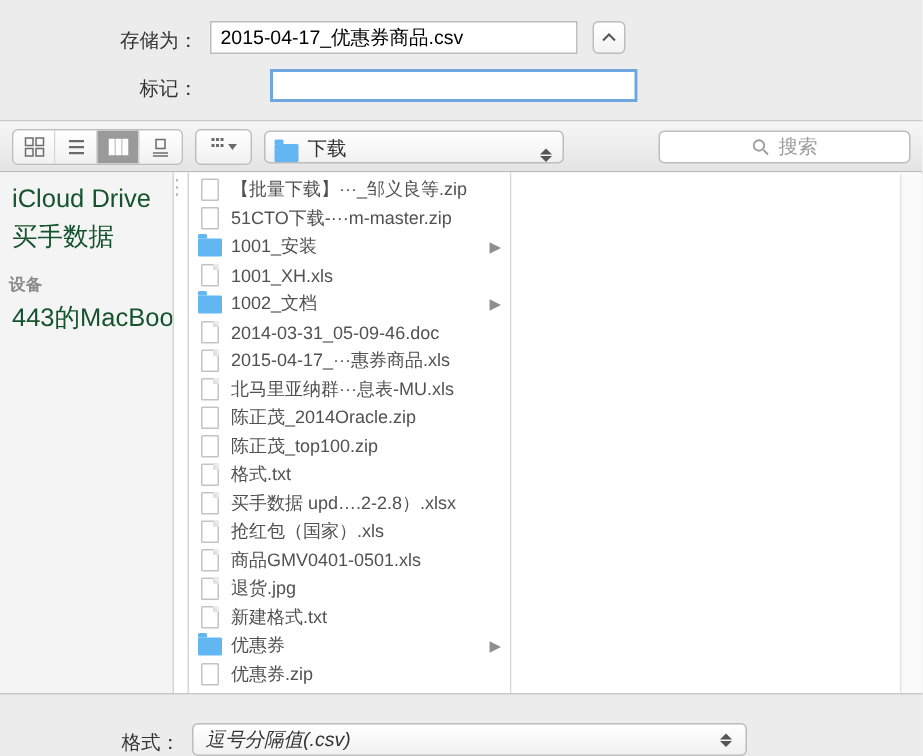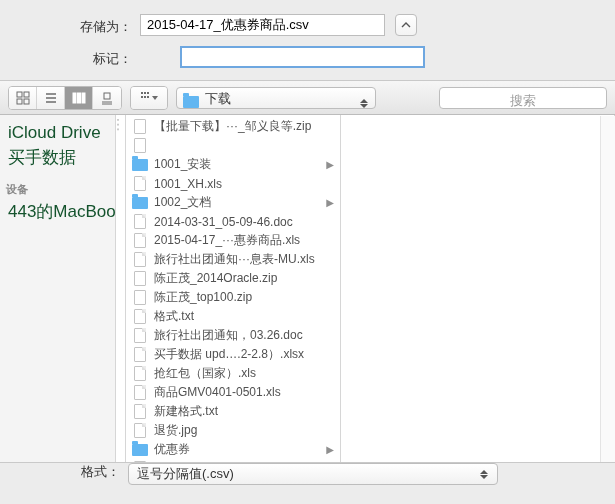--- a/index.html
+++ b/index.html
@@ -20,21 +20,21 @@
 .view-btn { width: 28px; height: 22px; display: flex; align-items: center; justify-content: center; border-right: 1px solid #d4d4d4; background: linear-gradient(#fff,#f1f1f1); cursor: pointer; }
 .view-btn:last-child { border-right: none; }
 .view-btn.active { background: #9a9a9a; }
 .view-btn.active svg { stroke: #fff; fill: #fff; }
 .location-pop { display: flex; align-items: flex-end; height: 22px; border: 1px solid #bdbdbd; border-radius: 4px; background: linear-gradient(#fff,#f1f1f1); padding: 0 6px; gap: 6px; min-width: 200px; cursor: pointer; }
 .folder-ic { width: 16px; height: 12px; background: #62b6f1; border-radius: 1px; position: relative; }
 .folder-ic::before { content: ""; position: absolute; top: -3px; left: 0; width: 6px; height: 3px; background: #62b6f1; border-radius: 1px 1px 0 0; }
 .updown { margin-left: auto; width: 10px; display: flex; flex-direction: column; gap: 1px; align-items: center; }
 .updown::before { content: ""; border-left: 4px solid transparent; border-right: 4px solid transparent; border-bottom: 4px solid #555; }
 .updown::after { content: ""; border-left: 4px solid transparent; border-right: 4px solid transparent; border-top: 4px solid #555; }
-.search-box { margin-left: auto; display: flex; align-items: center; height: 22px; border: 1px solid #bdbdbd; border-radius: 4px; background: #fff; padding: 0 8px; gap: 6px; min-width: 168px; justify-content: center; color: #9b9b9b; flex-direction: column; }
+.search-box { margin-left: auto; display: flex; align-items: center; height: 22px; border: 1px solid #bdbdbd; border-radius: 4px; background: #fff; padding: 0 8px; gap: 6px; min-width: 168px; justify-content: center; color: #9b9b9b; }
 
 .body-area { display: flex; height: 392px; background: #fff; }
 .sidebar { width: 116px; background: #f4f4f4; border-right: 1px solid #d6d6d6; padding-top: 6px; overflow: hidden; }
 .side-item { height: 24px; display: flex; align-items: center; padding: 0 8px; font-size: 17px; color: #14532d; cursor: pointer; white-space: nowrap; overflow: hidden; }
 .side-section { height: 20px; display: flex; align-items: center; padding: 0 6px; font-size: 11px; color: #8a8a8a; margin-top: 10px; letter-spacing: 0.2px; font-weight: bold; }
 
 .col { border-right: 1px solid #d6d6d6; overflow-y: auto; overflow-x: hidden; }
 .col1 { width: 10px; background: #fff; display: flex; flex-direction: column; align-items: flex-end; padding-top: 4px; }
 .dots { color: #bbb; font-size: 14px; line-height: 10px; }
 .file-col { width: 215px; background: #fff; padding-top: 2px; }
@@ -43,22 +43,22 @@
 .arrow-r { color: #8f8f8f; font-size: 10px; }
 .col3 { flex: 1; background: #fff; }
 
 .ic { width: 16px; height: 16px; flex-shrink: 0; display: flex; align-items: center; justify-content: center; }
 .ic-folder { width: 16px; height: 12px; background: #62b6f1; border-radius: 1px; position: relative; }
 .ic-folder::before { content: ""; position: absolute; top: -3px; left: 0; width: 6px; height: 3px; background: #62b6f1; border-radius: 1px 1px 0 0; }
 .ic-doc { width: 12px; height: 15px; border: 1px solid #c3c3c3; background: #fff; border-radius: 1px; position: relative; }
 .ic-doc::after { content: ""; position: absolute; right: -1px; top: -1px; width: 0; height: 0; border-top: 4px solid #ececec; border-left: 4px solid #e0e0e0; }
 .ic-zip { width: 12px; height: 15px; border: 1px solid #c3c3c3; background: #fff; border-radius: 1px; display:flex; align-items:center; justify-content:center; font-size:7px; color:#999; }
 
-.bottom-bar { position: absolute; left: 0; right: 0; bottom: 0; height: 42px; background: #ececec; border-top: 1px solid #c9c9c9; display: flex; align-items: flex-start; }
-.format-pop { display: flex; align-items: center; height: 22px; border: 1px solid #bdbdbd; border-radius: 4px; background: linear-gradient(#fff,#f1f1f1); padding: 0 8px; min-width: 370px; gap: 2px; cursor: pointer; }
+.bottom-bar { position: absolute; left: 0; right: 0; bottom: 0; height: 42px; background: #ececec; border-top: 1px solid #c9c9c9; display: flex; align-items: flex-end; }
+.format-pop { display: flex; align-items: center; height: 22px; border: 1px solid #bdbdbd; border-radius: 4px; background: linear-gradient(#fff,#f1f1f1); padding: 0 8px; min-width: 370px; gap: 2px; cursor: pointer; font-style: italic; }
 .scrollbar-stub { position: absolute; right: 0; top: 116px; width: 15px; bottom: 42px; border-left: 1px solid #e4e4e4; background: #fafafa; }
 
 svg { display: block; }
 </style>
 </head>
 <body>
 
 <div class="top-section">
   <div class="field-row">
     <div class="field-label">存储为：</div>
@@ -153,20 +153,21 @@
       <div class="file-row">
         <div class="ic">
           <div class="ic-zip"></div>
         </div>
         <div class="file-name">【批量下载】···_邹义良等.zip</div>
       </div>
       <div class="file-row">
         <div class="ic">
           <div class="ic-zip"></div>
         </div>
+        <div class="file-name">51CTO下载-···m-master.zip</div>
       </div>
       <div class="file-row">
         <div class="ic">
           <div class="ic-folder"></div>
         </div>
         <div class="file-name">1001_安装</div>
         <div class="arrow-r">▶</div>
       </div>
       <div class="file-row">
         <div class="ic">
@@ -190,21 +191,21 @@
       <div class="file-row">
         <div class="ic">
           <div class="ic-doc"></div>
         </div>
         <div class="file-name">2015-04-17_···惠券商品.xls</div>
       </div>
       <div class="file-row">
         <div class="ic">
           <div class="ic-doc"></div>
         </div>
-        <div class="file-name">旅行社出团通知···息表-MU.xls</div>
+        <div class="file-name">北马里亚纳群···息表-MU.xls</div>
       </div>
       <div class="file-row">
         <div class="ic">
           <div class="ic-zip"></div>
         </div>
         <div class="file-name">陈正茂_2014Oracle.zip</div>
       </div>
       <div class="file-row">
         <div class="ic">
           <div class="ic-zip"></div>
@@ -214,51 +215,45 @@
       <div class="file-row">
         <div class="ic">
           <div class="ic-doc"></div>
         </div>
         <div class="file-name">格式.txt</div>
       </div>
       <div class="file-row">
         <div class="ic">
           <div class="ic-doc"></div>
         </div>
-        <div class="file-name">旅行社出团通知，03.26.doc</div>
-      </div>
-      <div class="file-row">
-        <div class="ic">
-          <div class="ic-doc"></div>
-        </div>
         <div class="file-name">买手数据 upd….2-2.8）.xlsx</div>
       </div>
       <div class="file-row">
         <div class="ic">
           <div class="ic-doc"></div>
         </div>
         <div class="file-name">抢红包（国家）.xls</div>
       </div>
       <div class="file-row">
         <div class="ic">
           <div class="ic-doc"></div>
         </div>
         <div class="file-name">商品GMV0401-0501.xls</div>
       </div>
       <div class="file-row">
         <div class="ic">
           <div class="ic-doc"></div>
         </div>
+        <div class="file-name">退货.jpg</div>
+      </div>
+      <div class="file-row">
+        <div class="ic">
+          <div class="ic-doc"></div>
+        </div>
         <div class="file-name">新建格式.txt</div>
-      </div>
-      <div class="file-row">
-        <div class="ic">
-          <div class="ic-doc"></div>
-        </div>
-        <div class="file-name">退货.jpg</div>
       </div>
       <div class="file-row">
         <div class="ic">
           <div class="ic-folder"></div>
         </div>
         <div class="file-name">优惠券</div>
         <div class="arrow-r">▶</div>
       </div>
       <div class="file-row">
         <div class="ic">

